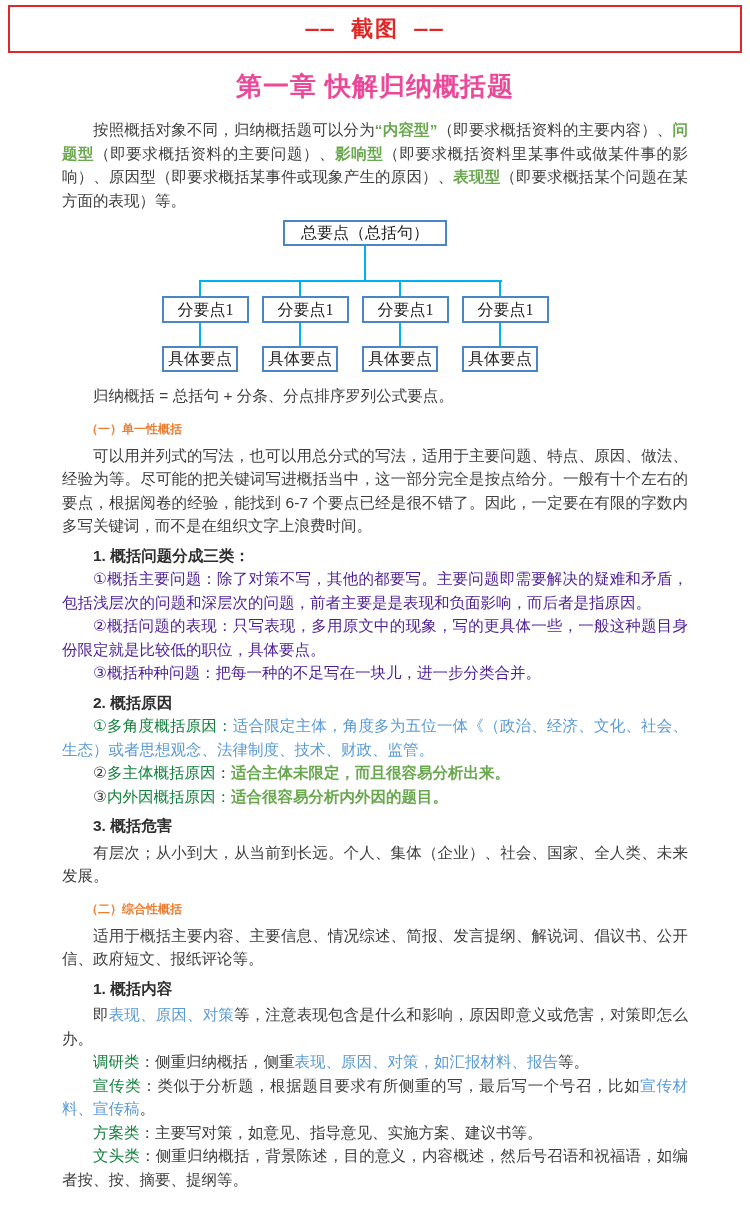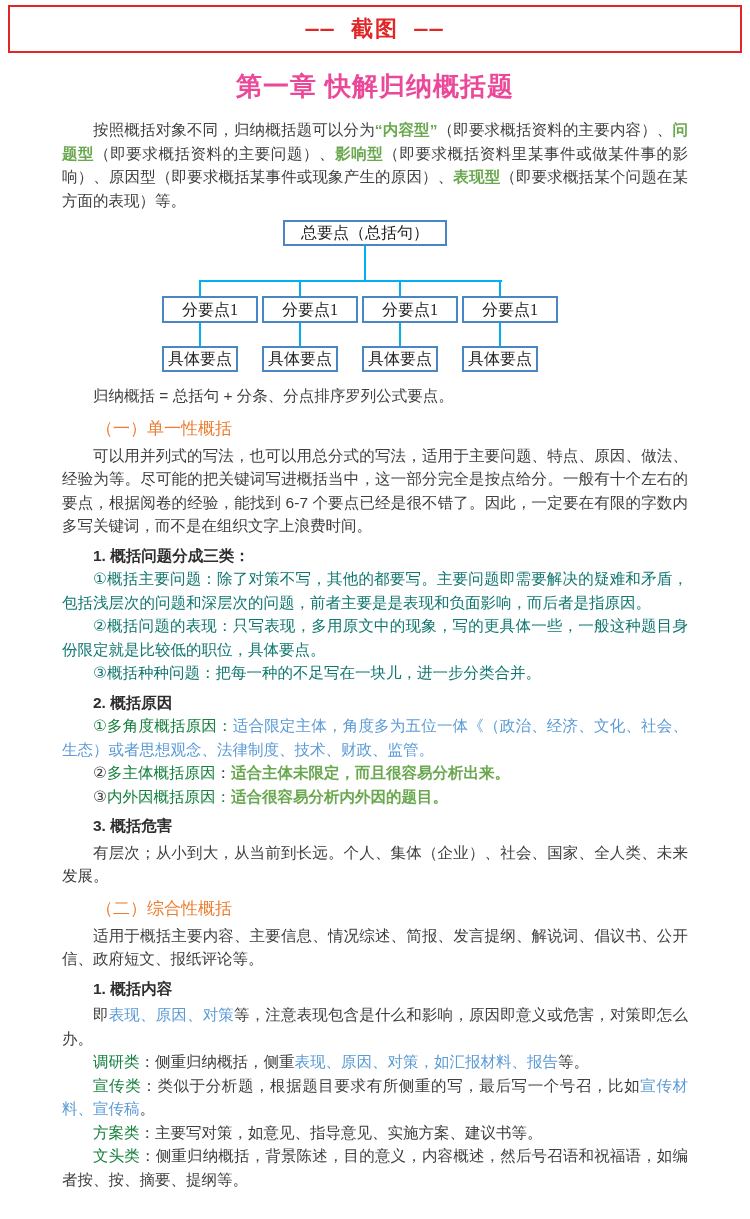--- a/index.html
+++ b/index.html
@@ -20,42 +20,42 @@
     margin:16px 0 0 0;text-align:center;font-size:26px;font-weight:bold;
     color:#ec4899;letter-spacing:1px;
   }
   .content{padding:0 62px;font-size:15.5px;line-height:23.5px;text-align:justify;}
   .content p{margin:0;}
   .indent{text-indent:2em;}
   .mt-lg{margin-top:14px !important;}
   .mt-md{margin-top:8px !important;}
   .mt-sm{margin-top:3px !important;}
   .sec-heading{
-    color:#ed7d31;font-weight:normal;font-size:17px;line-height:24px;
+    color:#ed7d31;font-weight:bold;font-size:12px;line-height:24px;
     text-indent:2em;margin-top:9px !important;
   }
   .sub-heading{font-weight:bold;color:#2e2e2e;text-indent:2em;margin-top:6px !important;}
-  .p-green{color:#0f766e;}
+  .p-green{color:#4c1d95;}
   .seg-body{color:#3e3e3e;}
   .seg-green{color:#6aa84f;font-weight:bold;}
   .seg-red{color:#15803d;}
   .seg-blue{color:#5b9bd5;}
   
   .diagram{position:relative;height:158px;margin-top:6px;}
   .dg-line{position:absolute;background:#00b0f0;}
   .dg-line.v{width:2px;}
   .dg-line.h{height:2px;}
   .dg-box{
     position:absolute;border:2px solid #4a86c6;background:#fff;
     display:flex;align-items:center;justify-content:center;
     font-family:"Liberation Serif","DejaVu Serif",serif;
     font-size:16px;color:#1f1f1f;line-height:1;box-sizing:border-box;
   }
   .dg-root{left:221px;top:2px;width:164px;height:26px;}
-  .dg-child{top:78px;width:96px;height:27px;}
+  .dg-child{top:78px;width:87px;height:27px;}
   .dg-leaf{top:128px;width:76px;height:26px;}
 </style>
 </head>
 <body>
 
 <div class="banner">
   <span class="banner-text">—— 截图 ——</span>
 </div>
 
 <h1 class="page-title">第一章 快解归纳概括题</h1>

